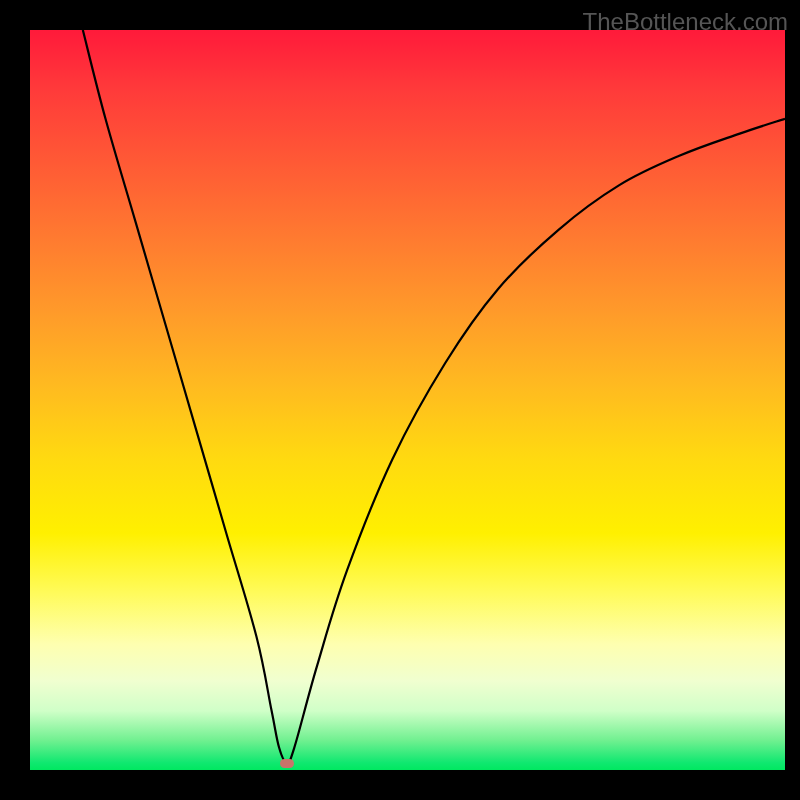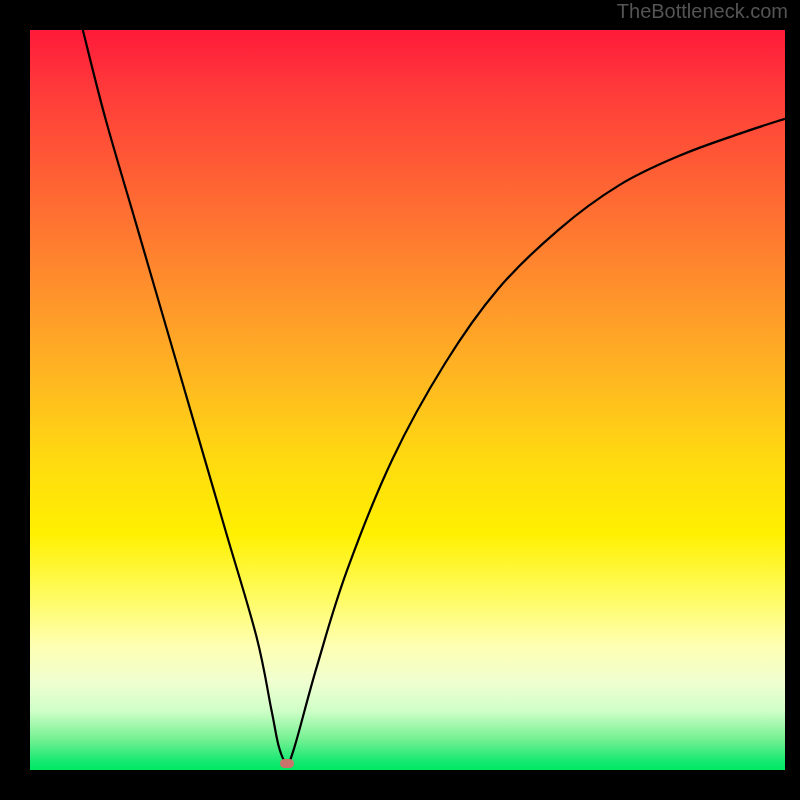--- a/index.html
+++ b/index.html
@@ -7,24 +7,24 @@
     padding: 0;
     width: 800px;
     height: 800px;
     background: #000;
     position: relative;
     overflow: hidden;
     font-family: Arial, sans-serif;
   }
   .watermark {
     position: absolute;
-    top: 0;
+    top: 8px;
     right: 12px;
     color: #555;
-    font-size: 20px;
+    font-size: 24px;
     font-weight: 500;
     z-index: 10;
   }
   .plot-area {
     position: absolute;
     left: 30px;
     top: 30px;
     width: 755px;
     height: 740px;
     background: linear-gradient(to bottom,

